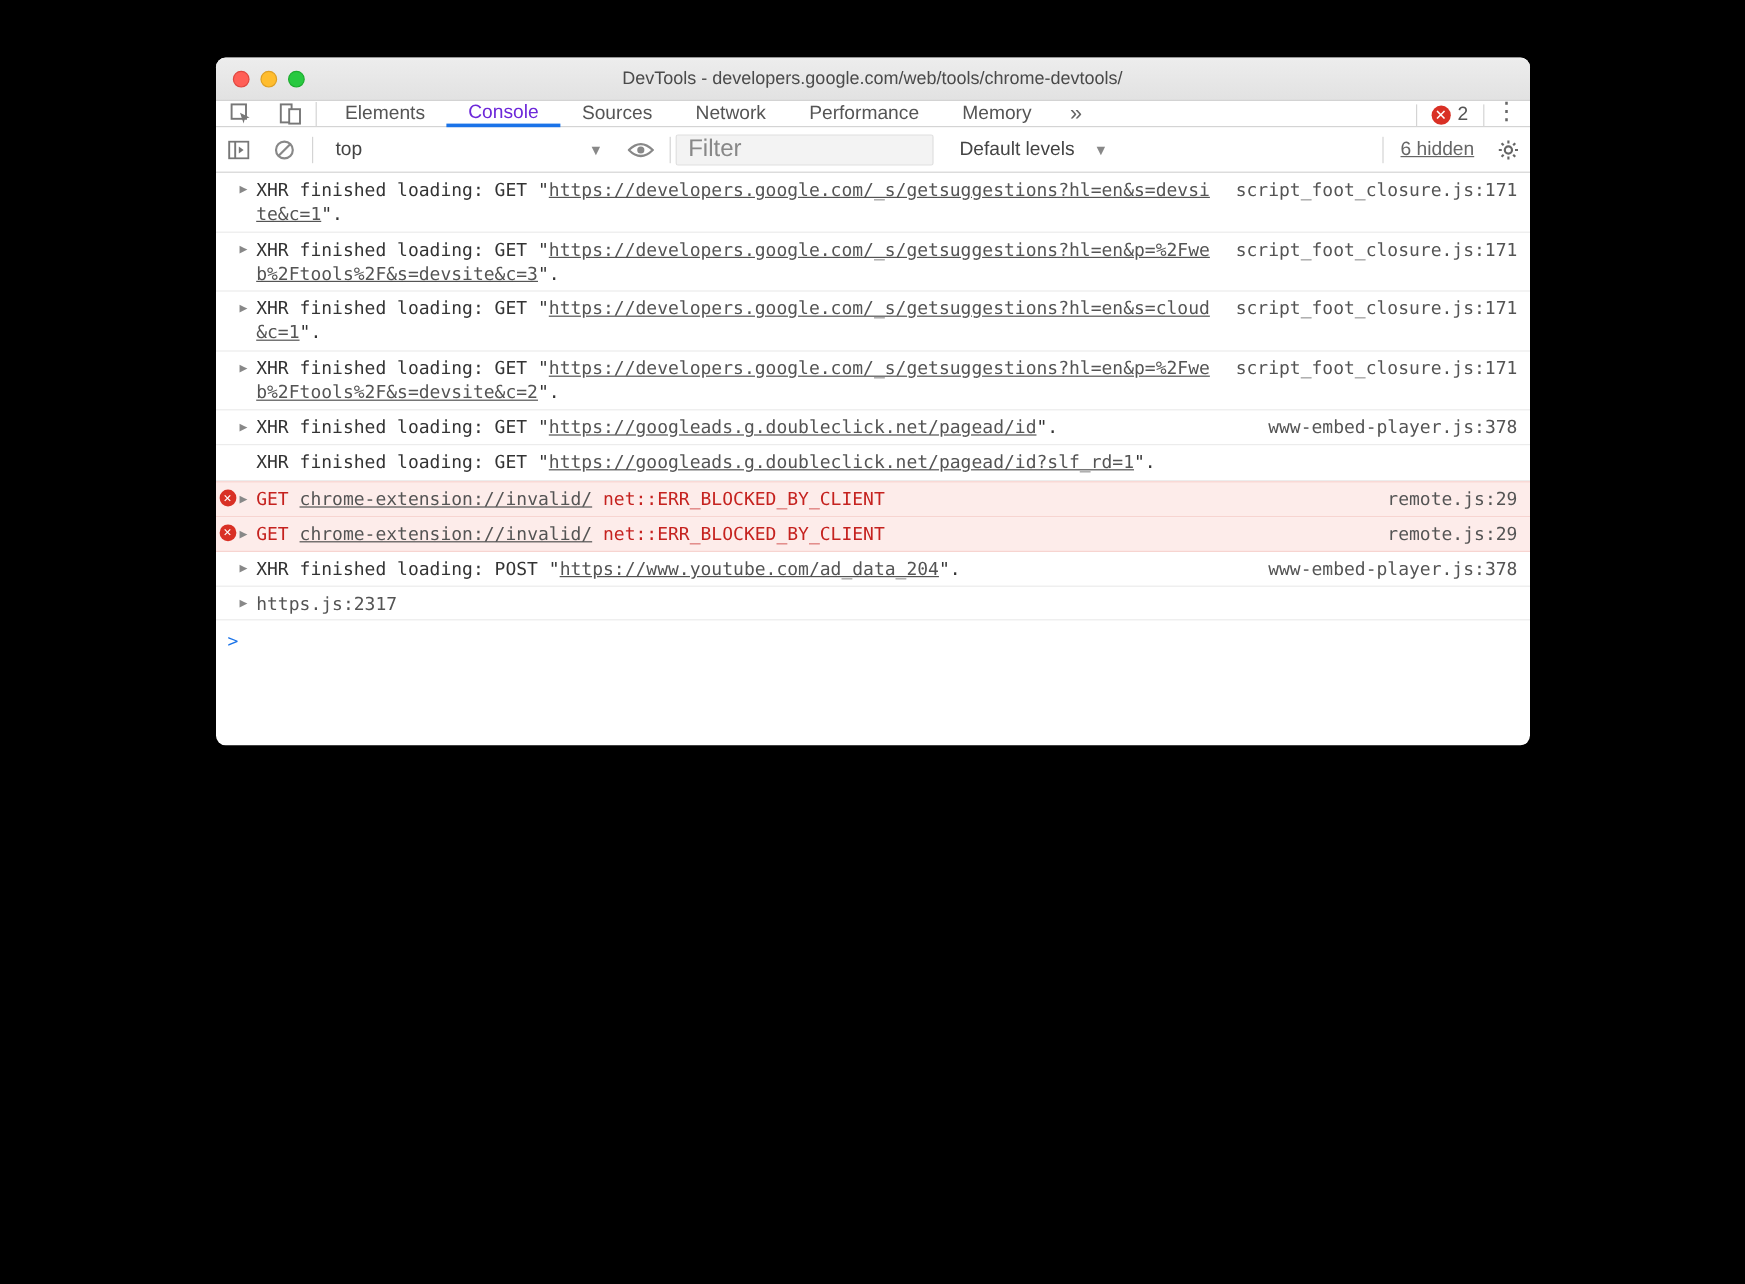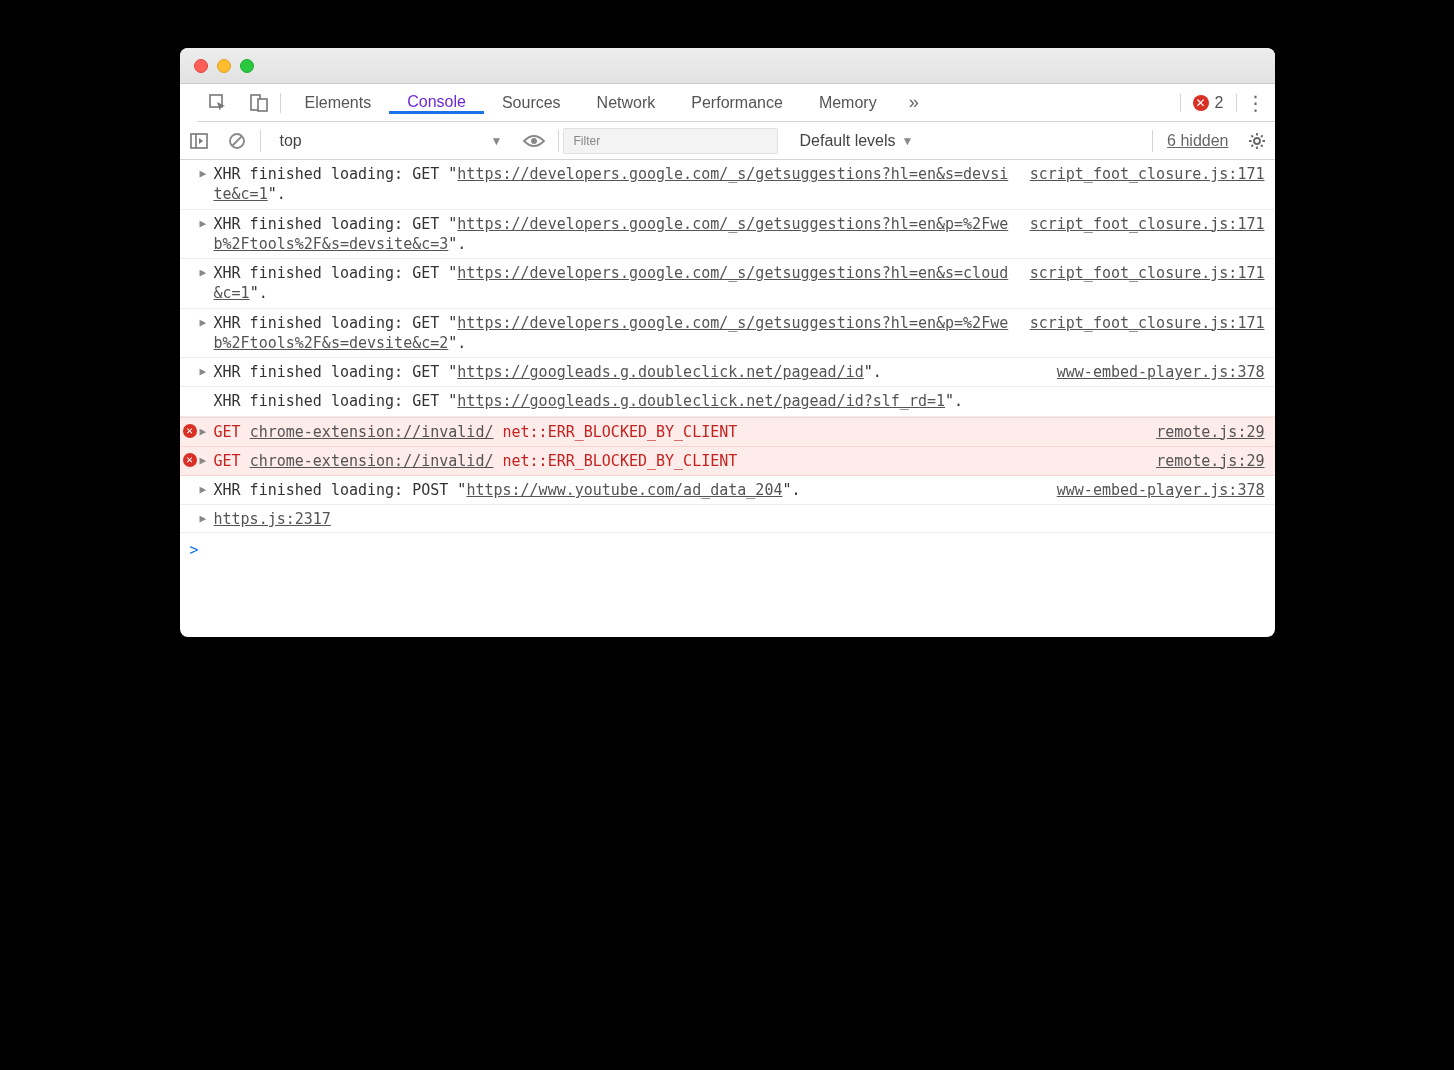--- a/index.html
+++ b/index.html
@@ -34,27 +34,26 @@
   .dot.yellow { background: #ffbd2e; border:1px solid #dfa023;}
   .dot.green { background: #28c940; border:1px solid #1dad2f;}
   .title {
     position: absolute; left:0; right:0;
     text-align: center;
     font-size: 15px;
     color: #4a4a4a;
     pointer-events: none;
   }
   .tabs {
-    height: 38px;
+    height: 22px;
     border-bottom: 1px solid #d4d4d4;
     display: flex;
-    align-items: center;
+    align-items: flex-end;
     font-size: 16px;
     color: #555;
-    margin-left: 17px;
   }
   .tab-icon, .tab-item, .tab-more, .tab-kebab, .tab-err {
     display: flex; align-items: center; justify-content: center;
   }
   .tab-icon { width: 42px; color:#777; }
   .tab-icon + .tab-icon { border-right: 1px solid #d4d4d4; margin-right:6px;}
   .tab-item { padding: 0 18px; cursor: pointer; }
   .tab-item.active { color: #6d28d9; border-bottom: 3px solid #1a73e8; font-weight: 400; margin-bottom:-1px;}
   .tab-more { padding: 0 14px; color: #666; font-size:18px;}
   .tab-spacer { flex: 1; }
@@ -74,24 +73,24 @@
   .sep { width:1px; height:22px; background:#d4d4d4; margin: 0 4px;}
   .ctx-select {
     padding: 0 10px; height:26px; display:flex; align-items:center;
     border:1px solid transparent; font-size:16px; color:#444;
     width: 245px; justify-content: space-between; margin-left:4px;
   }
   .ctx-select .caret { color:#888; font-size:12px;}
   .eye { width:40px; color:#888; display:flex;align-items:center;justify-content:center; font-size:18px;}
   .filter-input {
     background:#f3f3f3; border:1px solid #e0e0e0; border-radius:2px;
-    height:26px; padding: 0 10px; font-size:12px; color:#888;
+    height:26px; padding: 0 10px; font-size:20px; color:#888;
     width: 215px; display:flex; align-items:center; margin-right:14px;
   }
-  .levels { display:flex; align-items:center; gap:6px; color:#444; padding: 0 8px;}
+  .levels { display:flex; align-items:center; gap:16px; color:#444; padding: 0 8px;}
   .levels .caret{color:#888; font-size:12px;}
   .tb-spacer{flex:1;}
   .hidden-ct { color:#666; padding:0 10px;text-decoration:underline;}
   .gear { width:36px; color:#666; display:flex;align-items:center;justify-content:center;}
   .log {
     font-family: Menlo, Consolas, monospace;
     font-size: 15px;
     color:#333;
   }
   .row {
@@ -99,21 +98,20 @@
     padding: 4px 10px 4px 34px;
     position: relative;
     display: flex;
     align-items: flex-start;
     gap: 14px;
   }
   .row .msg { flex: 1; line-height: 1.35; word-break: break-all;}
   .row .src {
     color: #545454;
     text-align: right;
-    text-decoration: underline;
     white-space: nowrap;
     padding-top: 1px;
   }
   .row .disc {
     position: absolute; left: 20px; top: 7px; color:#888; font-size:11px;
   }
   .row .erricn {
     position: absolute; left: 3px; top: 6px;
     width:14px;height:14px;border-radius:50%;background:#d93025;color:#fff;
     font-size:11px;display:flex;align-items:center;justify-content:center;
@@ -136,20 +134,21 @@
 <body>
 
 <div class="window">
 
   <div class="titlebar">
     <div class="traffic">
       <div class="dot red"></div>
       <div class="dot yellow"></div>
       <div class="dot green"></div>
     </div>
+    <div class="title">DevTools - developers.google.com/web/tools/chrome-devtools/</div>
   </div>
 
   <div class="tabs">
     <div class="tab-icon">
       <svg width="20" height="20" viewBox="0 0 20 20">
           <rect x="2" y="2" width="12" height="12" fill="none" stroke="#777" stroke-width="1.6"></rect>
           <path d="M9 9 L17 13 L13 14 L12 18 Z" fill="#777"></path>
         </svg>
     </div>
     <div class="tab-icon">

